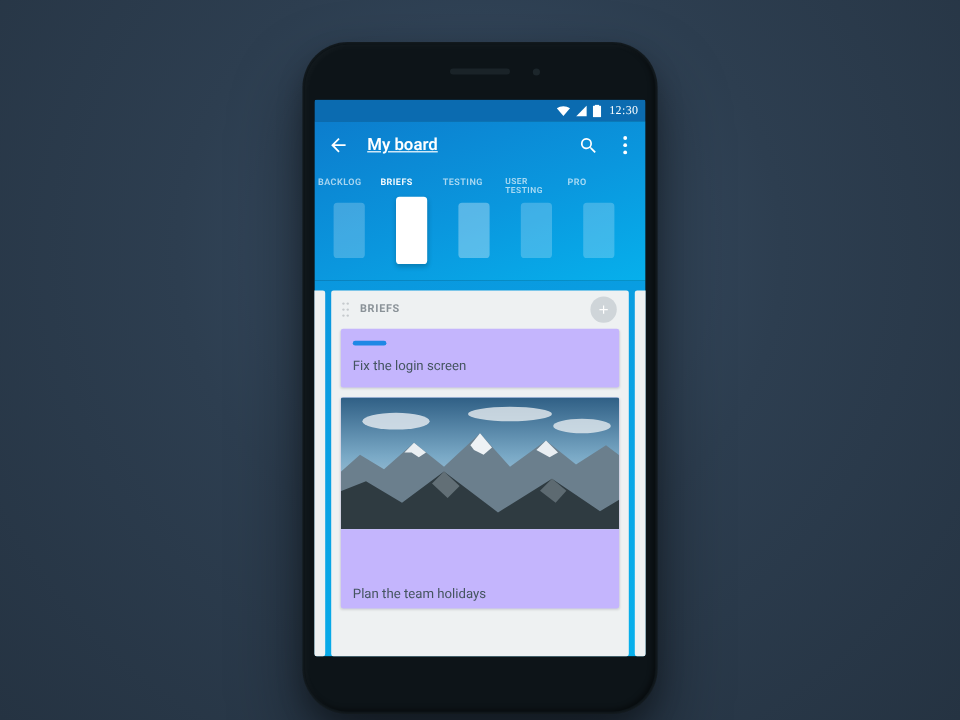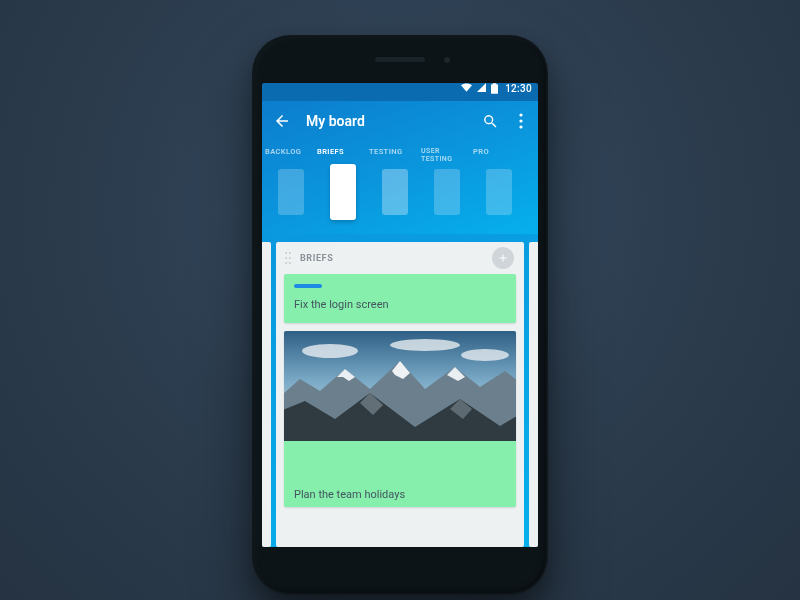--- a/index.html
+++ b/index.html
@@ -56,43 +56,46 @@
     border-radius:2px;
   }
 
   
   .status-bar {
     height:18px;
     background: #0b6bb0;
     color:#fff;
     font-size:10px;
     display:flex;
+    align-items:center;
     justify-content:flex-end;
     padding:0 6px;
     gap:5px;
     letter-spacing:.3px;
+    font-family:Liberation Serif, serif;
   }
   .status-bar svg { display:block; }
   .status-time { margin-left:2px; font-weight:500;}
 
   
   .app-blue {
     background: linear-gradient(160deg, #0c7dcd 0%, #0a97de 55%, #06b0ec 100%);
     color:#fff;
   }
   .app-bar {
     height:40px;
     display:flex;
     align-items:center;
     padding:0 10px;
     gap:14px;
   }
   .app-bar .title {
     font-size:14px;
     font-weight:600;
+    text-decoration:underline;
   }
   .app-bar .spacer { flex:1; }
   .icon-btn {
     width:20px;height:20px;
     display:flex;align-items:center;justify-content:center;
     color:#fff;
   }
   .icon-btn svg { display:block; }
 
   
@@ -182,21 +185,21 @@
   }
   .add-fab svg{display:block;}
 
   .cards {
     padding:0 8px;
     display:flex;
     flex-direction:column;
     gap:8px;
   }
   .card {
-    background:#86efac;
+    background:#c4b5fd;
     border-radius:2px;
     box-shadow:0 1px 2px rgba(0,0,0,.12);
     overflow:hidden;
   }
   .card .pad { padding:10px 10px 12px; }
   .label-bar {
     width:28px;height:4px;border-radius:2px;
     background:#1e88e5;
     margin-bottom:10px;
   }

